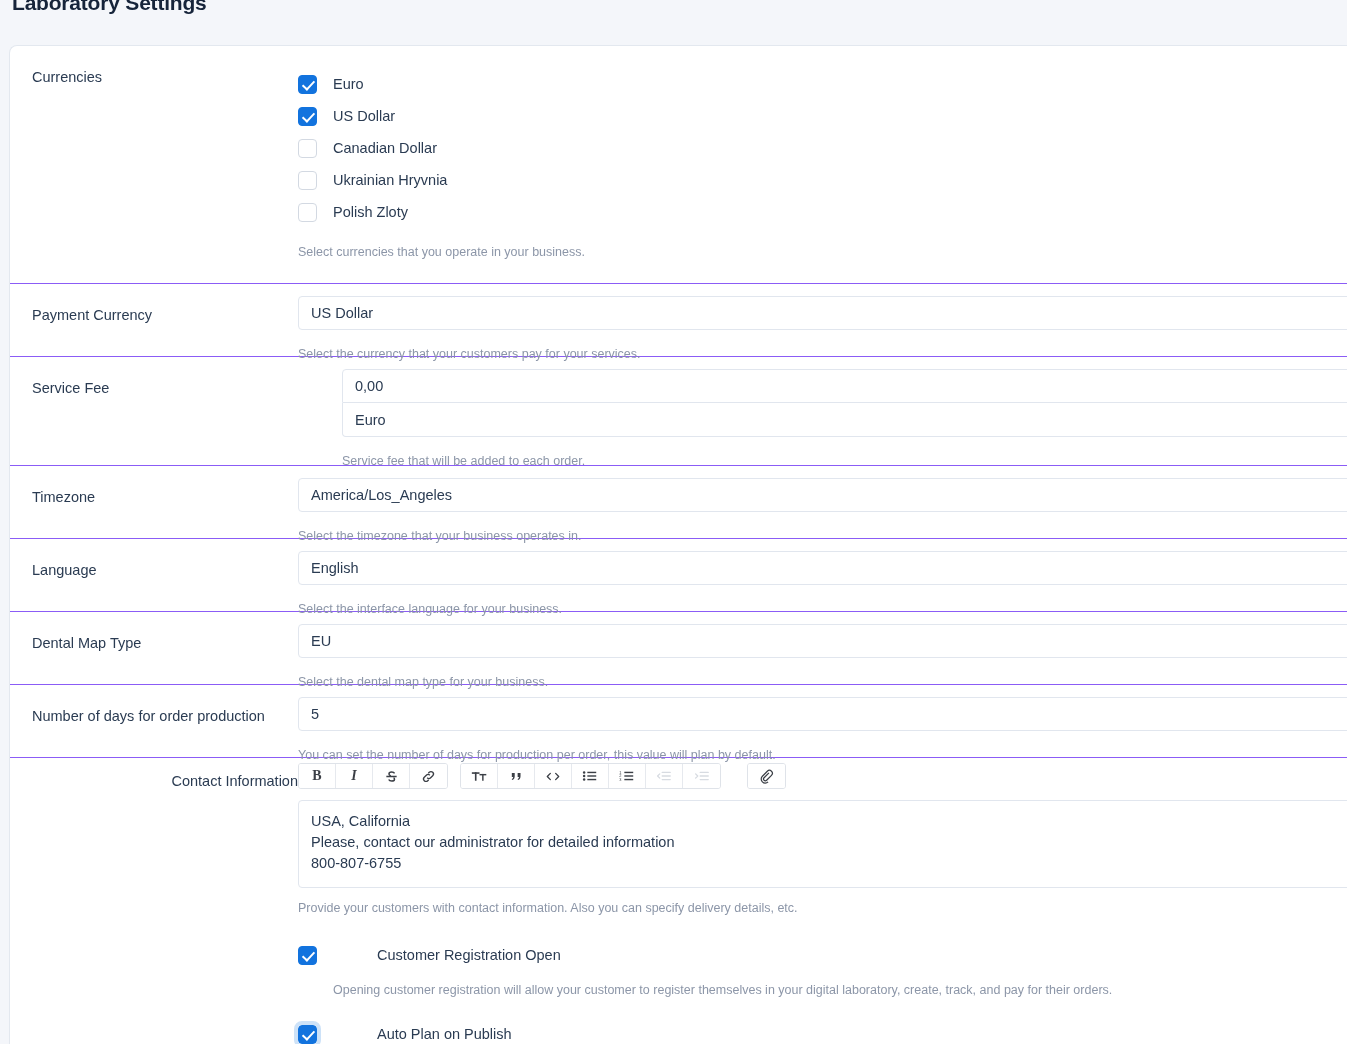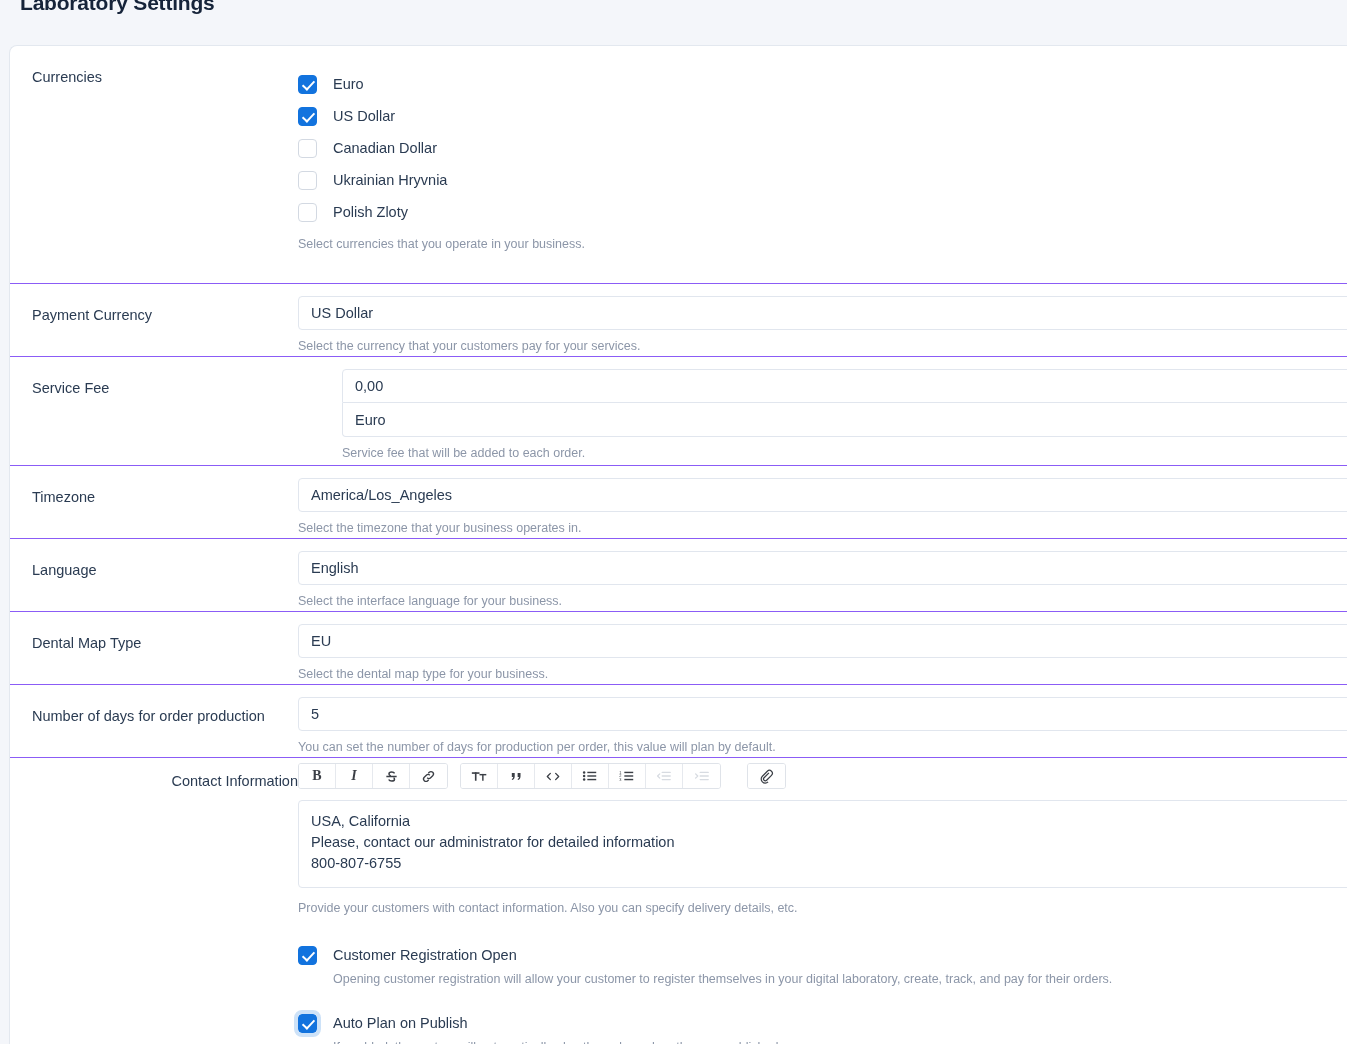--- a/index.html
+++ b/index.html
@@ -8,21 +8,21 @@
     width: 1347px; height: 1044px;
     overflow: hidden;
     background: #f4f6fa;
     font-family: "Liberation Sans", sans-serif;
     -webkit-font-smoothing: antialiased;
   }
 
   
   .page-header {
     height: 45px;
-    padding: 0 0 0 20px;
+    padding: 0 0 0 12px;
     display: flex;
     align-items: flex-start;
     background: #f4f6fa;
   }
   .page-title {
     font-size: 21px;
     font-weight: bold;
     color: #16243a;
     letter-spacing: -0.2px;
     line-height: 20px;
@@ -105,27 +105,27 @@
     margin-left: 16px;
     font-size: 14.5px;
     color: #2a3b52;
     white-space: nowrap;
   }
 
   
   .helper {
     font-size: 12.5px;
     color: #8c96a8;
-    margin-top: 8px;
+    margin-top: 16px;
     line-height: 16px;
     white-space: nowrap;
   }
   .helper.cb-helper {
     margin-left: 35px;
-    margin-top: 3px;
+    margin-top: 14px;
   }
 
   
   .field-input {
     height: 34px;
     border: 1px solid #e1e6ee;
     border-radius: 4px;
     background: #ffffff;
     display: flex;
     align-items: center;
@@ -179,21 +179,21 @@
   }
   .editor-line {
     font-size: 14.5px;
     color: #2a3b52;
     line-height: 21px;
     white-space: nowrap;
   }
 
   
   .switch-block { padding-top: 4px; }
-  .switch-block .cb-item { height: 26px; }
+  .switch-block .cb-item { height: 26px; gap: 44px; }
   .switch-group + .switch-group { margin-top: 24px; }
 </style>
 </head>
 <body>
 
 <div class="page-header">
   <div class="page-title">Laboratory Settings</div>
 </div>
 
 <div class="card">

